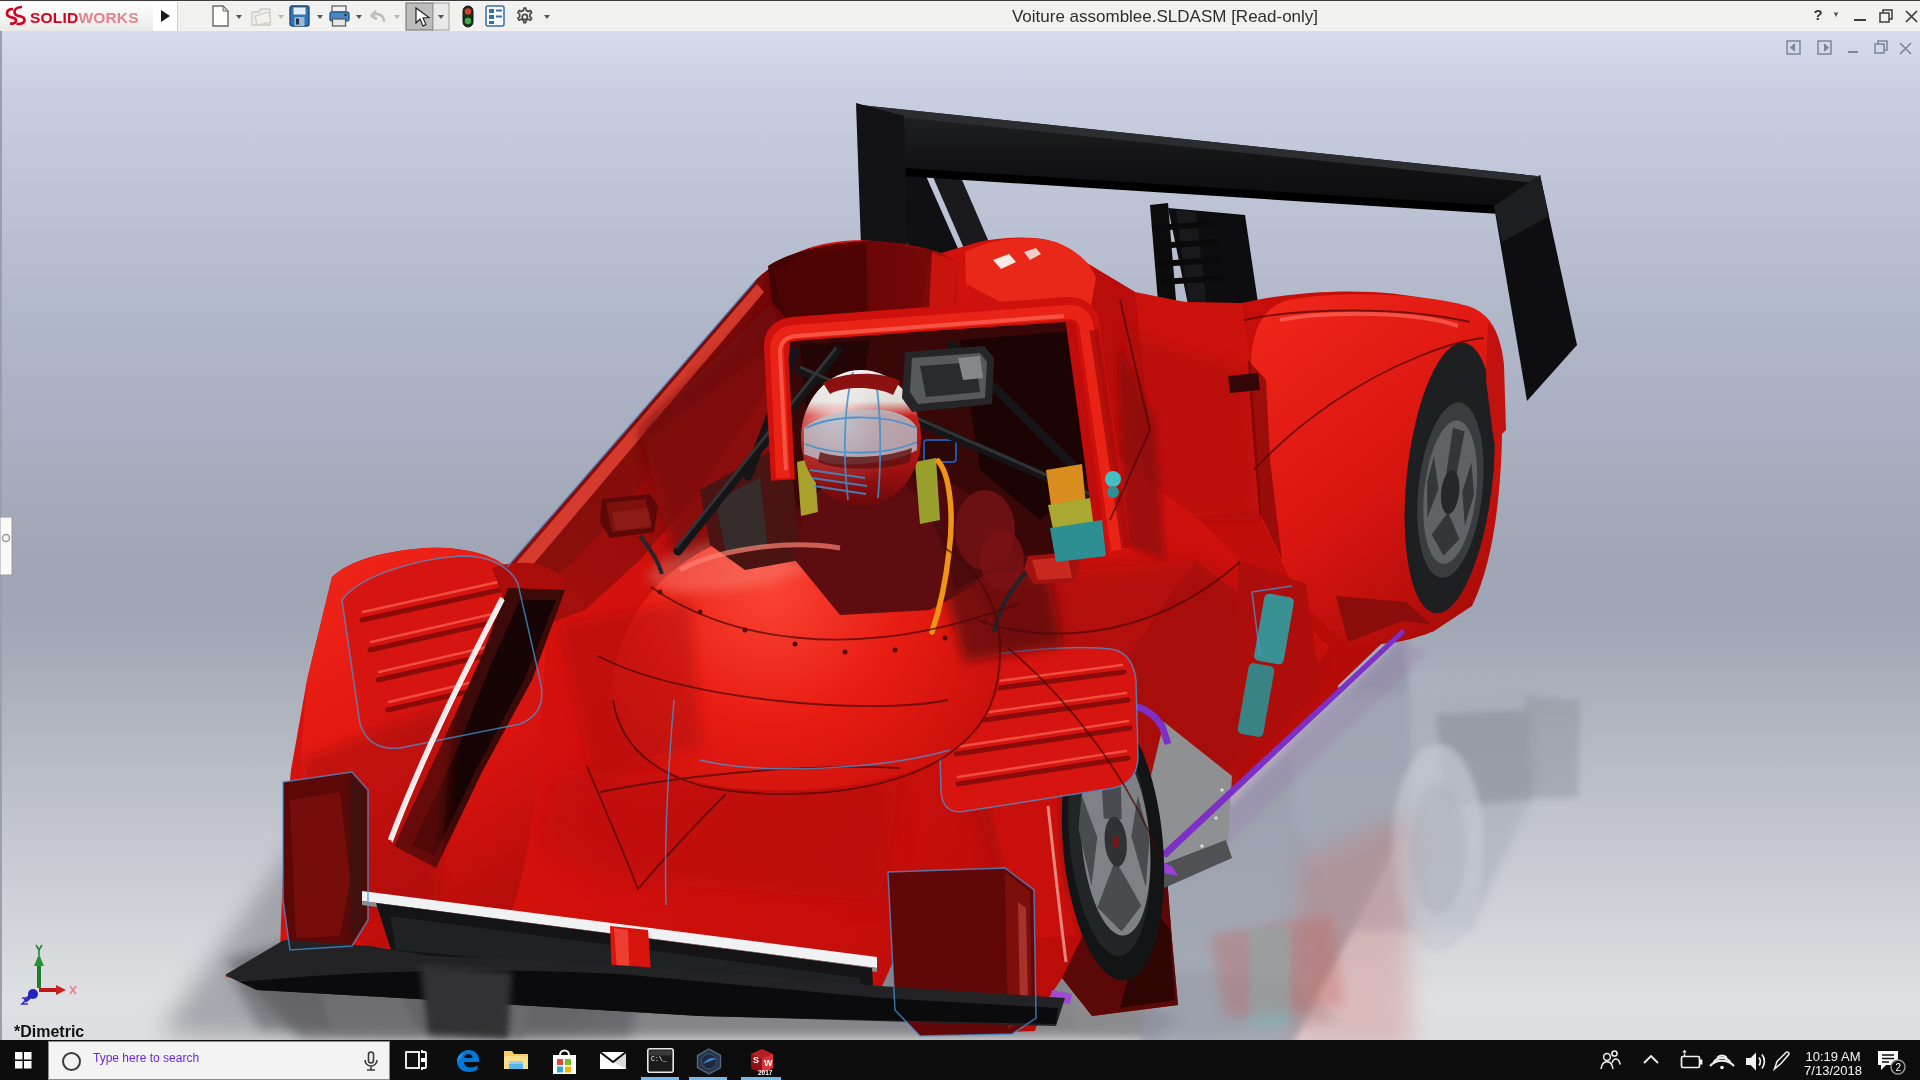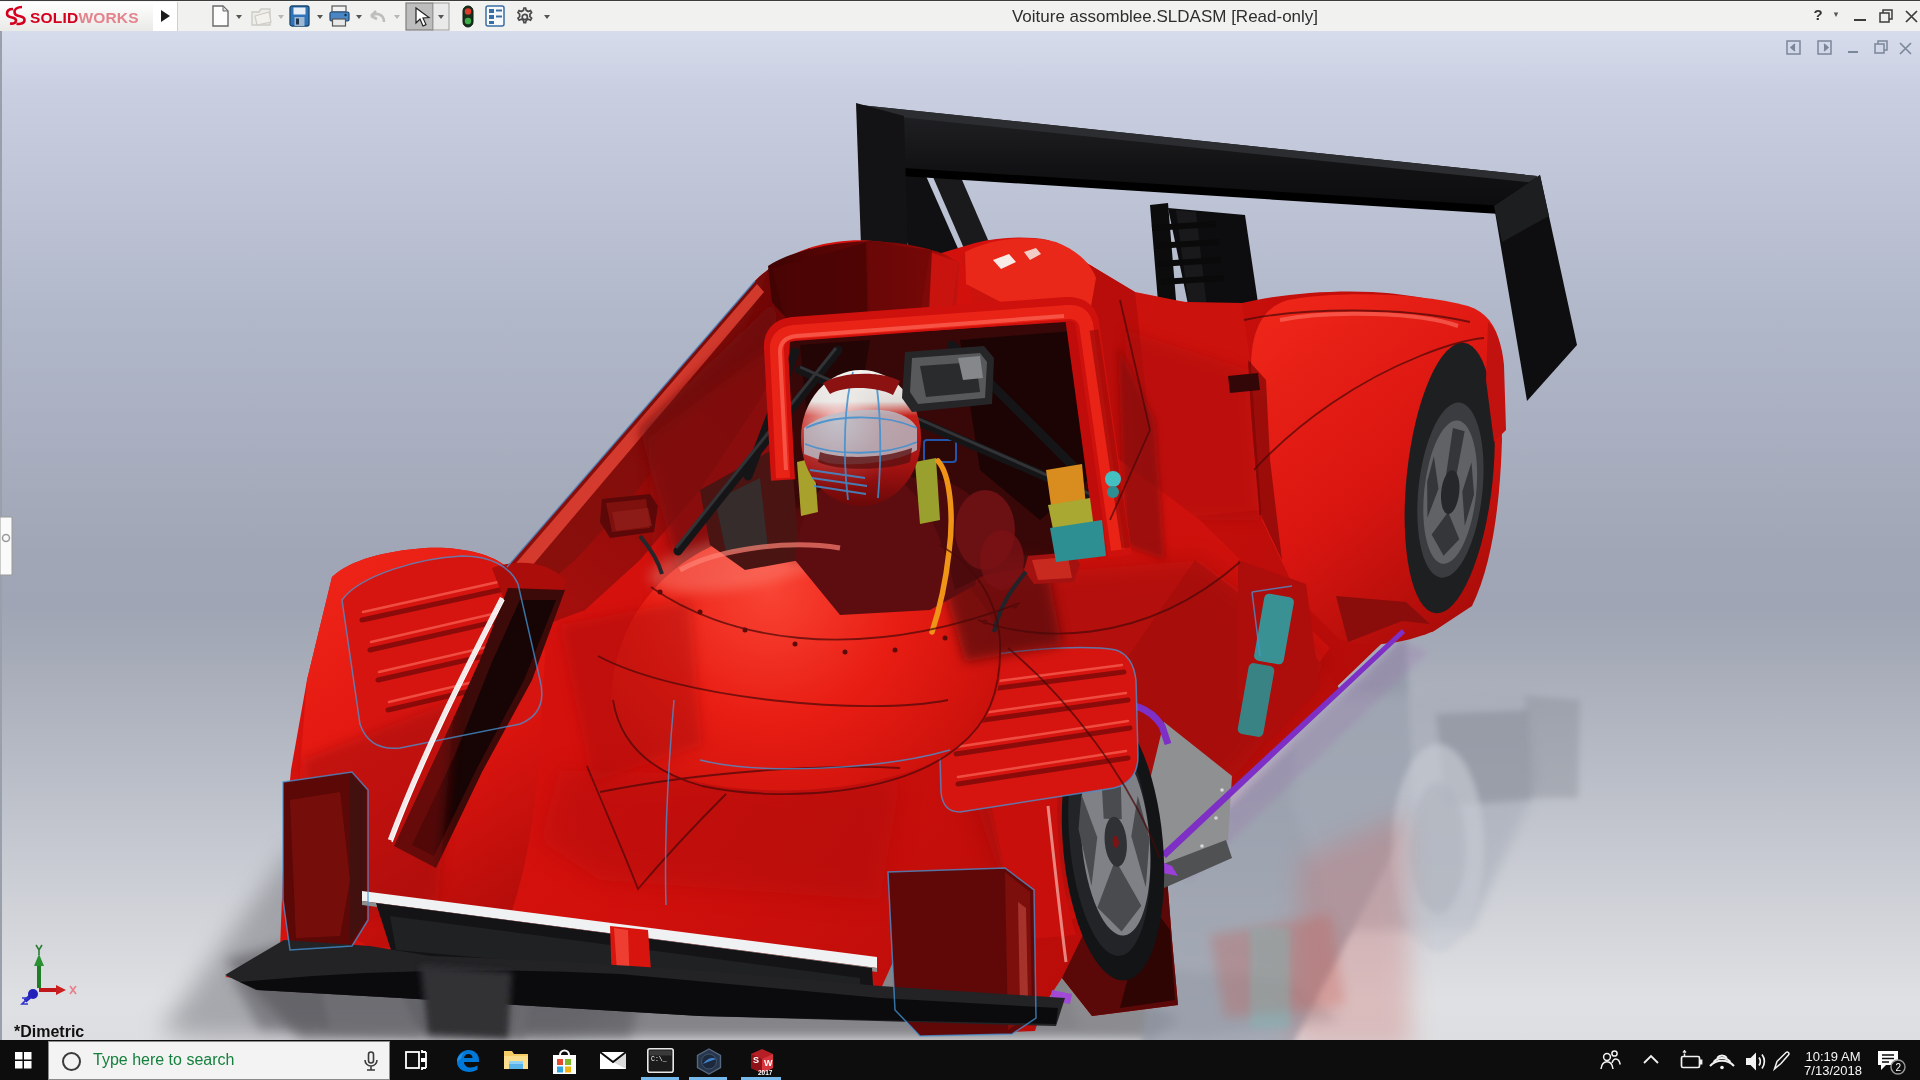--- a/index.html
+++ b/index.html
@@ -14,21 +14,21 @@
 #swplay{position:absolute;left:153px;top:1px;width:24px;height:29px;background:#fff;border-right:1px solid #d0d0d0;}
 #swplay:after{content:"";position:absolute;left:8px;top:8px;border-left:9px solid #1b1b1b;border-top:6px solid transparent;border-bottom:6px solid transparent;}
 #tools{position:absolute;left:178px;top:1px;height:29px;right:0;background:#f1f1ef;}
 .titlemid{position:absolute;top:0;left:410px;width:1510px;height:31px;text-align:center;line-height:31px;
   font-size:17px;color:#2e2e2e;}
 .winbtn{position:absolute;top:0;height:30px;color:#444;font-size:14px;text-align:center;z-index:12;}
 
 #taskbar{position:absolute;left:0;top:1040px;width:1920px;height:40px;background:#0d0d0e;z-index:20;}
 #search{position:absolute;left:48px;top:1px;width:342px;height:39px;background:#f3f3f3;border:1px solid #8a8a8a;box-sizing:border-box;}
 #search .ring{position:absolute;left:13px;top:10px;width:15px;height:15px;border:2.5px solid #3b3b3b;border-radius:50%;}
-#search .stext{position:absolute;left:44px;top:9px;font-size:16px;color:#15803d;}
+#search .stext{position:absolute;left:44px;top:9px;font-size:12px;color:#6d28d9;}
 .tb-ic{position:absolute;top:1048px;z-index:21;}
 .uline{position:absolute;top:1077px;height:3px;background:#76b9ed;z-index:22;}
 </style>
 </head>
 <body>
 <div id="stage">
 <svg id="viewsvg" width="1920" height="1080" viewBox="0 0 1920 1080">
 <defs>
 <linearGradient id="bgg" x1="0" y1="31" x2="0" y2="1040" gradientUnits="userSpaceOnUse">
  <stop offset="0" stop-color="#d7dcec"></stop>

